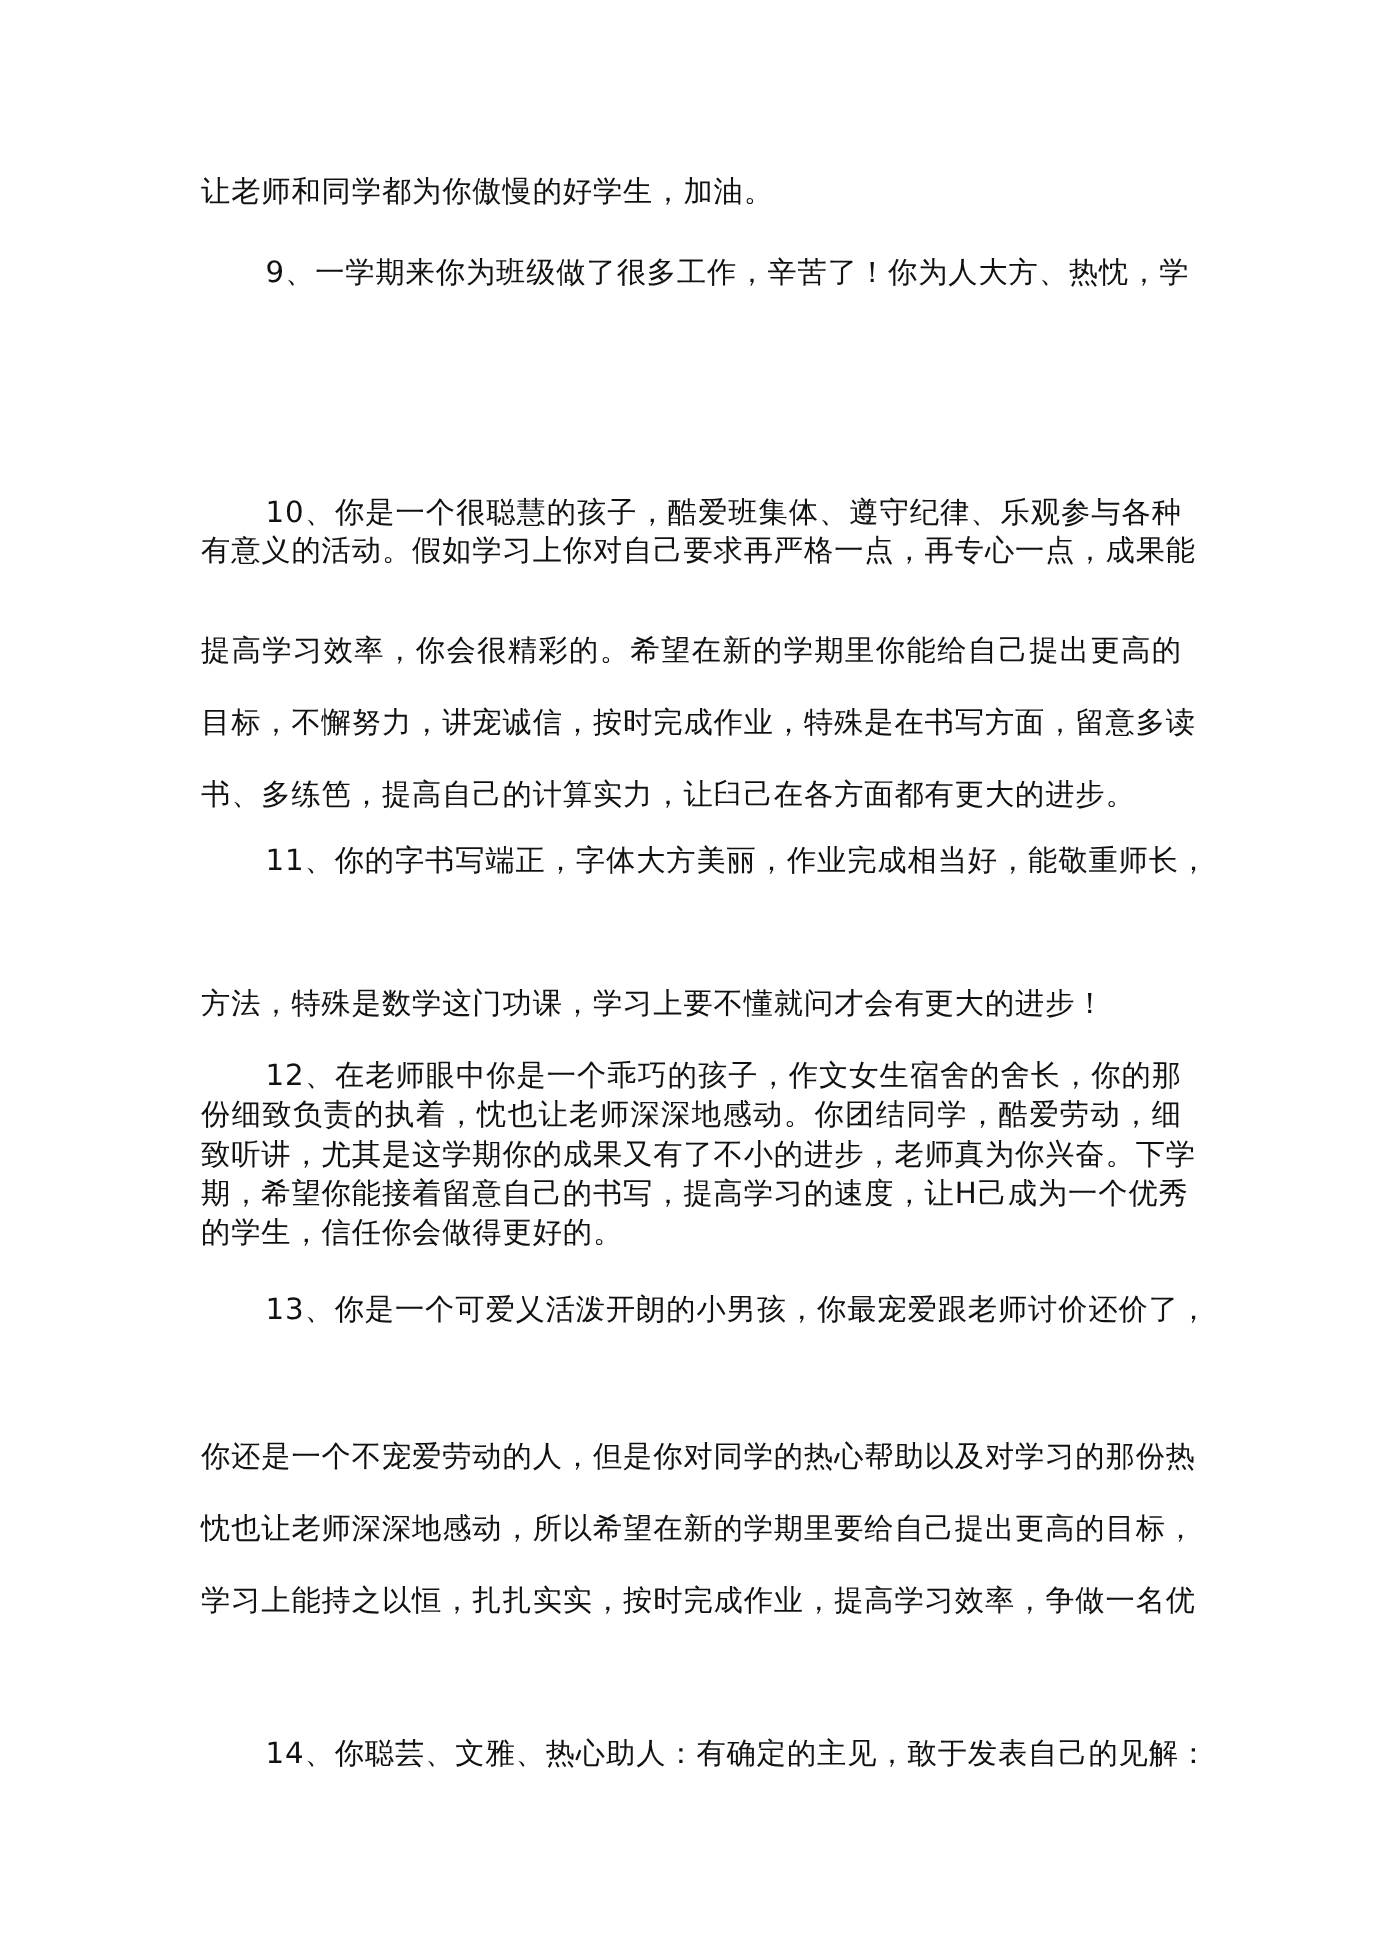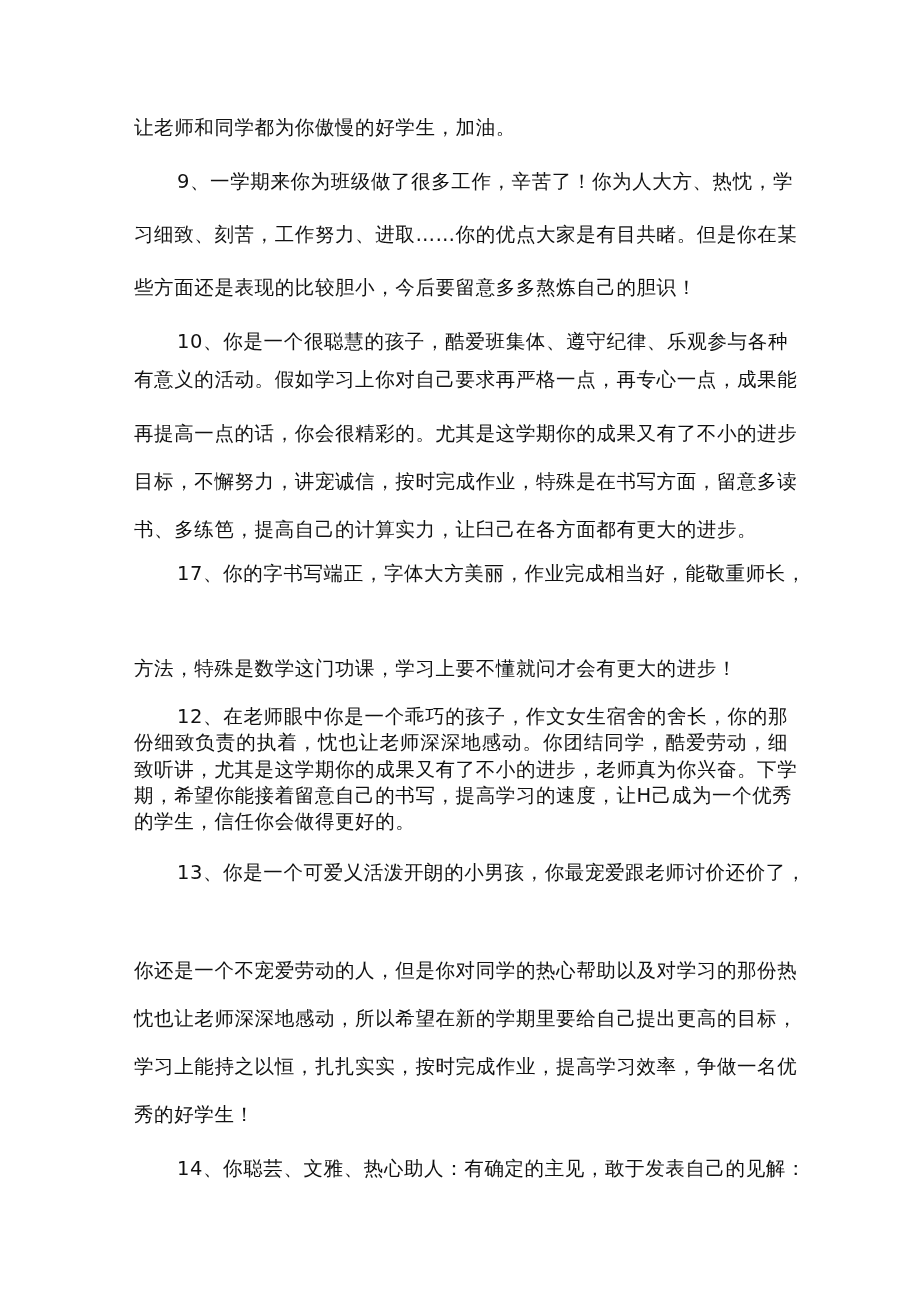--- a/index.html
+++ b/index.html
@@ -42,39 +42,36 @@
     }
   </style>
 </head>
 <body>
 
 <div class="page">
 
   <div class="line last" style="top:116px">让老师和同学都为你傲慢的好学生，加油。</div>
 
   <div class="line indent" style="top:170px">9、一学期来你为班级做了很多工作，辛苦了！你为人大方、热忱，学</div>
-  <div class="line" style="top:223px">习细致、刻苦，工作努力、进取……你的优点大家是有目共睹。但是你在某</div>
-  <div class="line last" style="top:276px">些方面还是表现的比较胆小，今后要留意多多熬炼自己的胆识！</div>
 
   <div class="line indent" style="top:330px">10、你是一个很聪慧的孩子，酷爱班集体、遵守纪律、乐观参与各种</div>
-  <div class="line" style="top:368px">有意义的活动。假如学习上你对自己要求再严格一点，再专心一点，成果能</div>
-  <div class="line" style="top:422px">再提高一点的话，你会很精彩的。尤其是这学期你的成果又有了不小的进步</div>
+  <div class="line" style="top:355px">有意义的活动。假如学习上你对自己要求再严格一点，再专心一点，成果能</div>
+  <div class="line" style="top:422px">提高学习效率，你会很精彩的。希望在新的学期里你能给自己提出更高的</div>
   <div class="line last" style="top:518px">书、多练笆，提高自己的计算实力，让臼己在各方面都有更大的进步。</div>
   <div class="line" style="top:470px">目标，不懈努力，讲宠诚信，按时完成作业，特殊是在书写方面，留意多读</div>
 
-  <div class="line indent" style="top:562px">17、你的字书写端正，字体大方美丽，作业完成相当好，能敬重师长，</div>
+  <div class="line indent" style="top:562px">11、你的字书写端正，字体大方美丽，作业完成相当好，能敬重师长，</div>
   <div class="line last" style="top:657px">方法，特殊是数学这门功课，学习上要不懂就问才会有更大的进步！</div>
 
   <div class="line indent" style="top:705px">12、在老师眼中你是一个乖巧的孩子，作文女生宿舍的舍长，你的那</div>
   <div class="line" style="top:731px">份细致负责的执着，忱也让老师深深地感动。你团结同学，酷爱劳动，细</div>
   <div class="line" style="top:758px">致听讲，尤其是这学期你的成果又有了不小的进步，老师真为你兴奋。下学</div>
   <div class="line" style="top:784px">期，希望你能接着留意自己的书写，提高学习的速度，让H己成为一个优秀</div>
   <div class="line last" style="top:810px">的学生，信任你会做得更好的。</div>
 
   <div class="line indent" style="top:861px">13、你是一个可爱乂活泼开朗的小男孩，你最宠爱跟老师讨价还价了，</div>
   <div class="line" style="top:959px">你还是一个不宠爱劳动的人，但是你对同学的热心帮助以及对学习的那份热</div>
   <div class="line" style="top:1007px">忱也让老师深深地感动，所以希望在新的学期里要给自己提出更高的目标，</div>
   <div class="line" style="top:1055px">学习上能持之以恒，扎扎实实，按时完成作业，提高学习效率，争做一名优</div>
-  <div class="line last" style="top:1103px">秀的好学生！</div>
 
   <div class="line indent" style="top:1157px">14、你聪芸、文雅、热心助人：有确定的主见，敢于发表自己的见解：</div>
 
 </div>
 
 </body></html>

